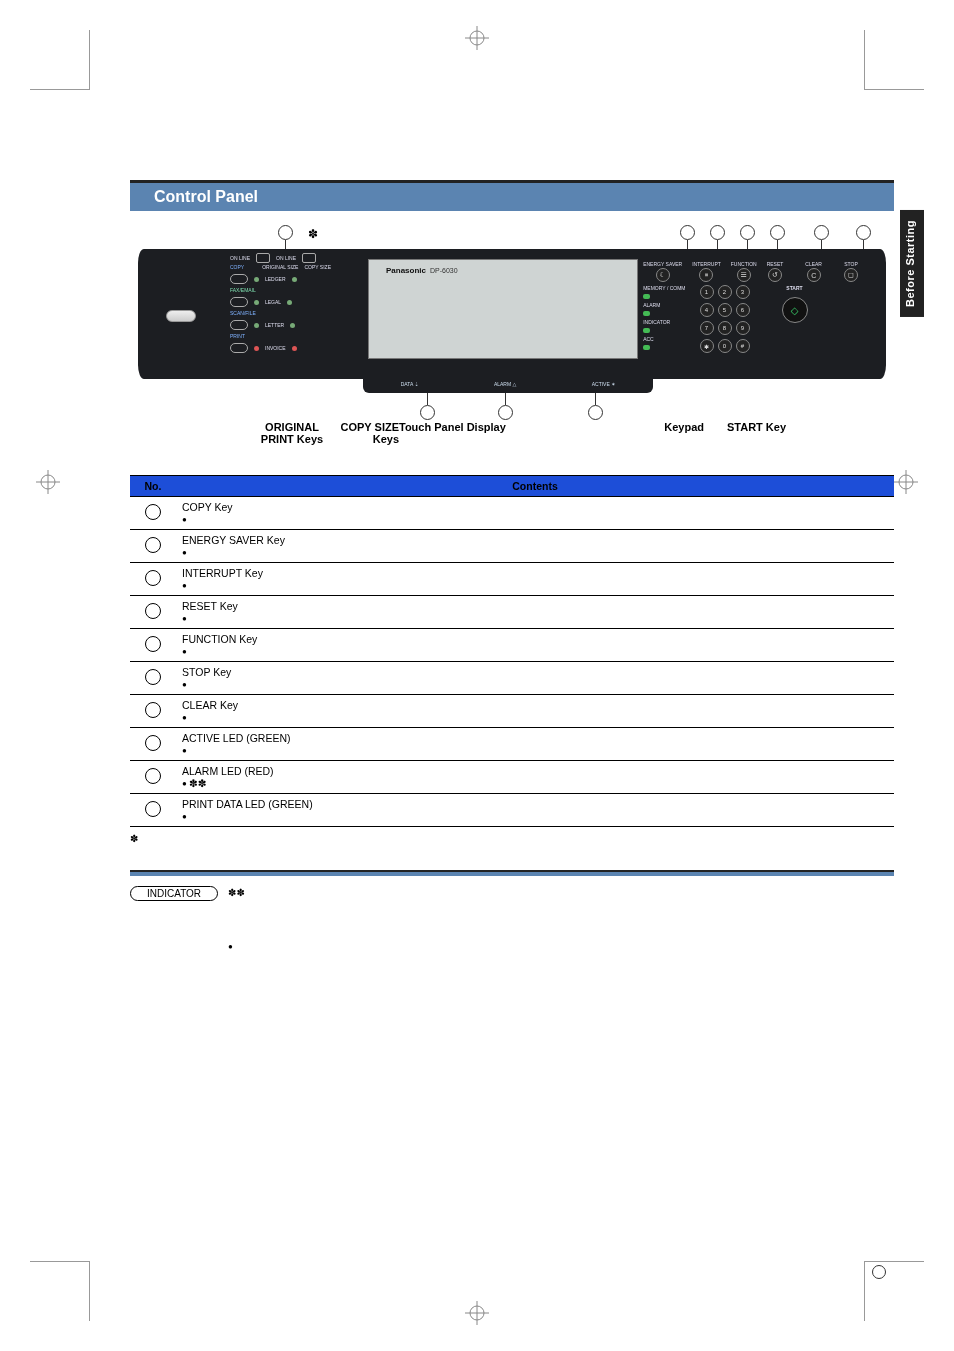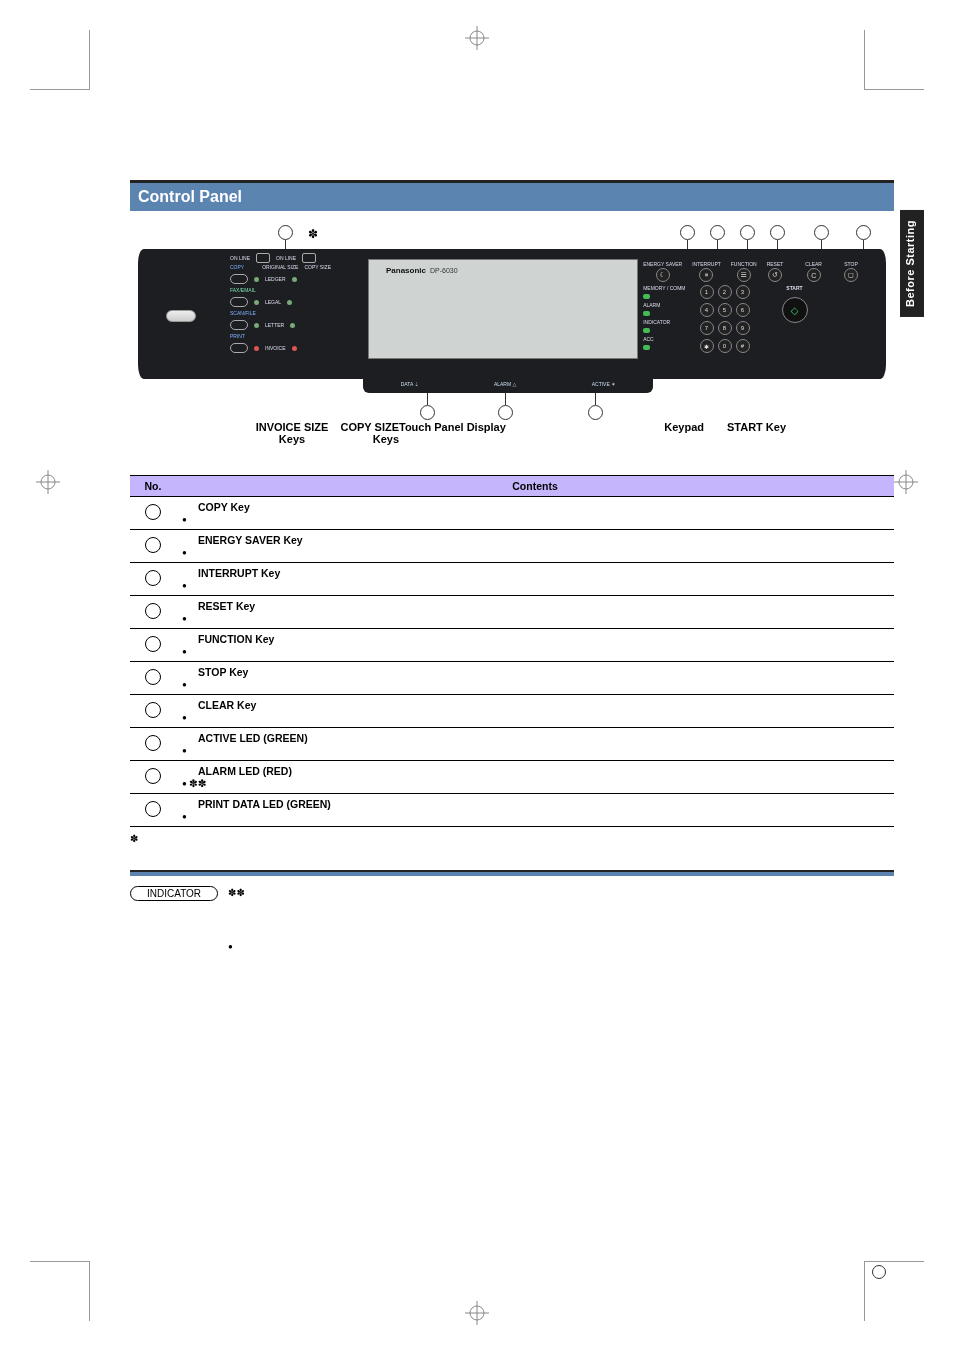--- a/index.html
+++ b/index.html
@@ -14,21 +14,21 @@
   .reg-top, .reg-bot { position: absolute; left: 50%; transform: translateX(-50%); width: 24px; height: 24px; }
   .reg-top { top: 26px; }
   .reg-bot { bottom: 26px; }
   .reg svg { width: 100%; height: 100%; }
   .side-hit { position: absolute; width: 24px; height: 24px; top: 470px; }
   .side-hit.left { left: 36px; }
   .side-hit.right { right: 36px; }
 
   .content { position: absolute; top: 180px; left: 130px; right: 60px; }
 
-  .title-bar { background: #5b84b1; color: #fff; font-weight: bold; font-size: 16px; padding: 5px 8px; border-top: 3px solid #222; }
+  .title-bar { background: #5b84b1; color: #fff; font-weight: bold; font-size: 16px; padding: 5px 24px; border-top: 3px solid #222; }
 
   .sidetab { position: absolute; right: 30px; top: 210px; width: 24px; background: #222; color: #fff; font-size: 11px; font-weight: bold; writing-mode: vertical-rl; transform: rotate(180deg); padding: 10px 4px; text-align: center; letter-spacing: .5px; }
 
   
   .panel-wrap { padding: 14px 8px 6px; }
   .panel-outer { position: relative; height: 200px; }
   .panel-shell { position: absolute; left: 0; right: 0; top: 24px; height: 130px; background: #1c1e22; border-radius: 6px/14px; }
   .screen { position: absolute; left: 230px; top: 34px; width: 270px; height: 100px; background: #cfd4d3; border: 1px solid #777; }
   .brand { position: absolute; left: 248px; top: 41px; font-size: 8px; color: #111; font-weight: bold; }
   .brand small { font-weight: normal; font-size: 7px; margin-left: 4px; color: #333; }
@@ -63,26 +63,26 @@
 
   
   .callouts-top { position: absolute; left: 0; right: 0; top: 0; height: 24px; }
   .co { position: absolute; width: 15px; height: 15px; border: 1px solid #333; border-radius: 50%; background: #fff; font-size: 8px; display: flex; align-items: center; justify-content: center; }
   .co-line-v { position: absolute; width: 1px; background: #333; }
   .star { position: absolute; left: 170px; top: 2px; font-size: 12px; }
 
   
   .tbl-wrap { margin-top: 10px; }
   table.defs { width: 100%; border-collapse: collapse; font-size: 10.5px; }
-  table.defs th { background: #c4b5fd; font-weight: bold; border-top: 1.5px solid #000; border-bottom: 1px solid #000; padding: 4px 14px; }
+  table.defs th { background: #1d4ed8; font-weight: bold; border-top: 1.5px solid #000; border-bottom: 1px solid #000; padding: 4px 14px; }
   table.defs th.no { width: 46px; }
   table.defs td { border-bottom: 1px solid #000; padding: 4px 6px; vertical-align: top; }
   table.defs td.no { text-align: center; vertical-align: middle; }
   .no-circ { display: inline-block; width: 16px; height: 16px; border: 1px solid #000; border-radius: 50%; }
-  .keyline .name { font-weight: bold; display: block; margin-left: 16px; }
+  .keyline .name { font-weight: normal; display: block; }
   .keyline .desc { display: block; }
   .keyline .desc::before { content: "● "; font-size: 8px; vertical-align: 1px; }
 
   .footnote { font-size: 10px; margin-top: 6px; }
   .footnote::before { content: "✽ "; }
 
   .divider-bar { height: 6px; background: #5b84b1; border-top: 2px solid #222; margin-top: 26px; }
 
   .attention { margin-top: 10px; display: flex; gap: 10px; align-items: flex-start; font-size: 10px; }
   .att-label { border: 1px solid #000; border-radius: 10px; padding: 1px 16px; font-size: 10px; }
@@ -283,21 +283,21 @@
 
         <span class="co" style="left:282px; top:180px"></span>
         <span class="co" style="left:360px; top:180px"></span>
         <span class="co" style="left:450px; top:180px"></span>
         <span class="co-line-v" style="left:289px; top:168px; height:12px"></span>
         <span class="co-line-v" style="left:367px; top:168px; height:12px"></span>
         <span class="co-line-v" style="left:457px; top:168px; height:12px"></span>
 
         <div class="panel-footnotes">
           <div style="width:115px"></div>
-          <div style="width:78px; text-align:center">INVOICE SIZE Keys</div>
+          <div style="width:78px; text-align:center">ORIGINAL PRINT Keys</div>
           <div style="width:68px; text-align:right">COPY SIZE Keys</div>
           <div style="width:175px; text-align:left">Touch Panel Display</div>
           <div style="width:130px; text-align:right">Keypad</div>
           <div style="width:105px; text-align:center">START Key</div>
         </div>
       </div>
       <div style="height:34px"></div>
     </div>
 
     <div class="tbl-wrap">

